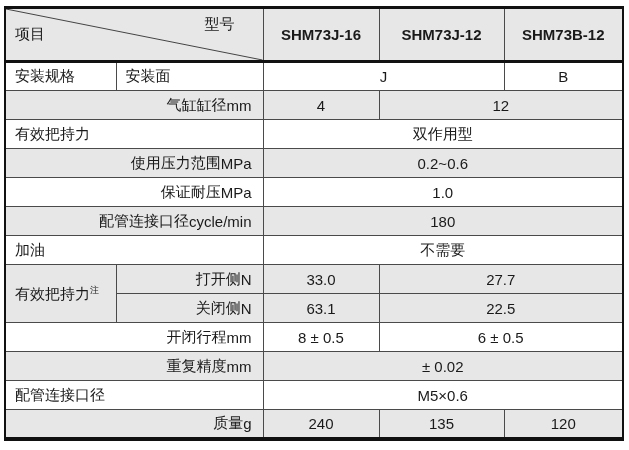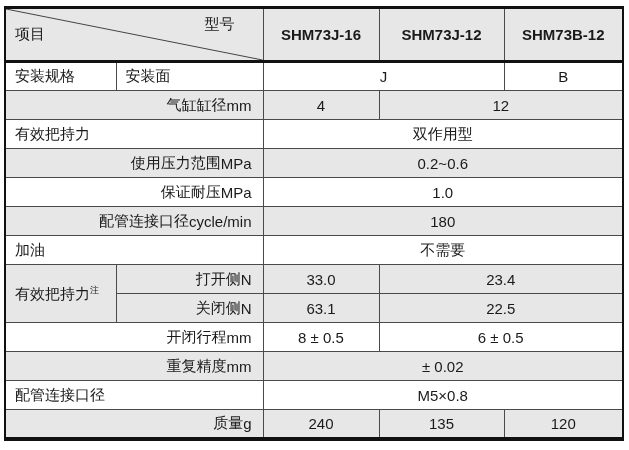--- a/index.html
+++ b/index.html
@@ -125,21 +125,21 @@
       <td class="plain-label" rowspan="2">
         <span>有效把持力</span><sup class="note">注</sup>
       </td>
       <td>
         <div class="lu">
           <span>打开侧</span>
           <span>N</span>
         </div>
       </td>
       <td class="val">33.0</td>
-      <td class="val" colspan="2">23.4</td>
+      <td class="val" colspan="2">27.7</td>
     </tr>
 
     <tr class="shade">
       <td>
         <div class="lu">
           <span>关闭侧</span>
           <span>N</span>
         </div>
       </td>
       <td class="val">63.1</td>
@@ -162,21 +162,21 @@
         <div class="lu">
           <span>重复精度</span>
           <span>mm</span>
         </div>
       </td>
       <td class="val" colspan="3">± 0.02</td>
     </tr>
 
     <tr>
       <td class="plain-label" colspan="2">配管连接口径</td>
-      <td class="val" colspan="3">M5×0.8</td>
+      <td class="val" colspan="3">M5×0.6</td>
     </tr>
 
     <tr class="shade">
       <td colspan="2">
         <div class="lu">
           <span>质量</span>
           <span>g</span>
         </div>
       </td>
       <td class="val">240</td>

